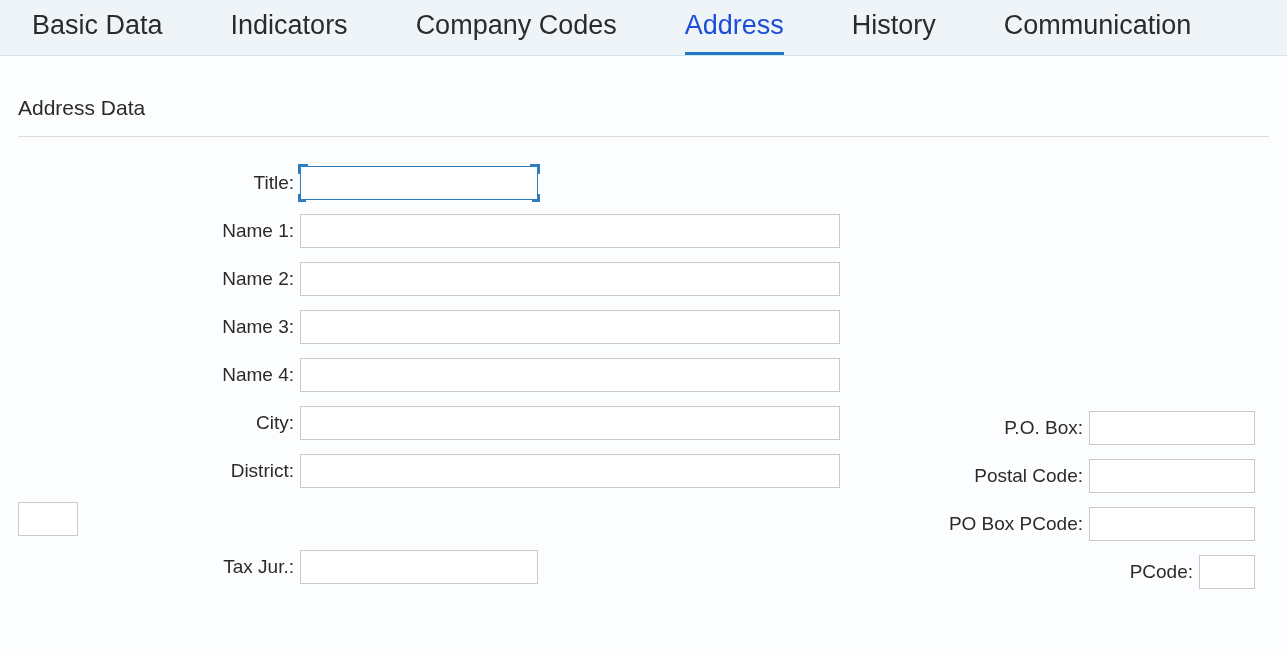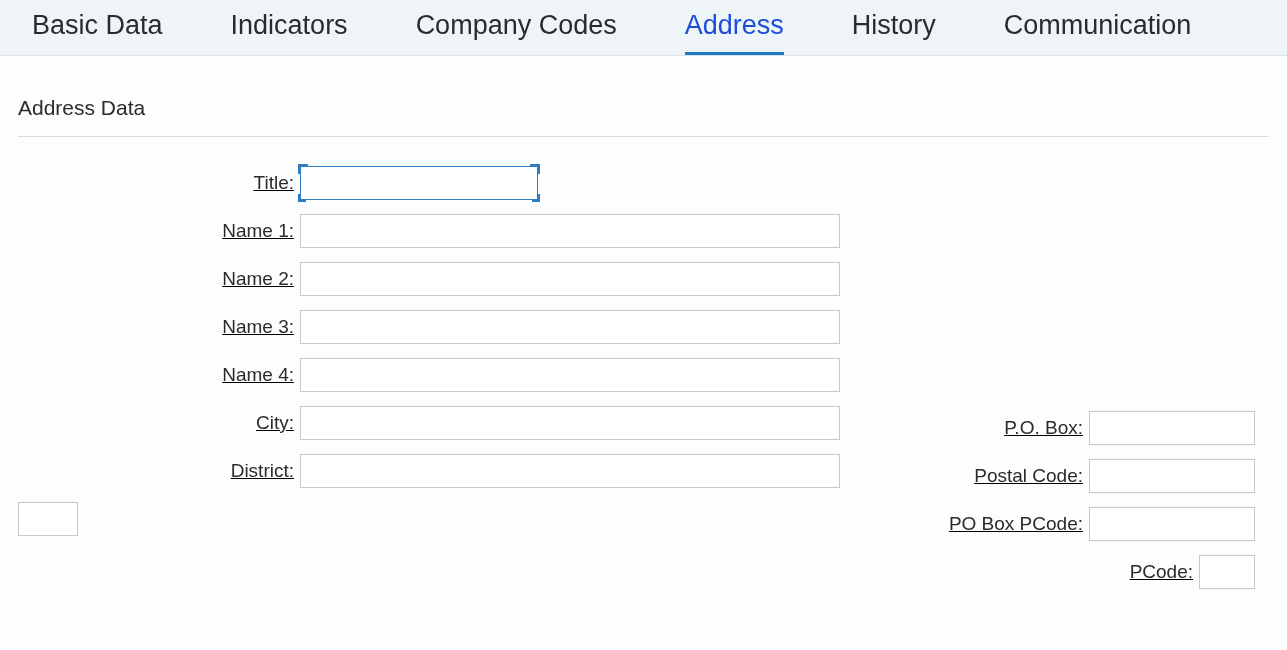--- a/index.html
+++ b/index.html
@@ -46,21 +46,20 @@
     .section-title {
       font-size: 21px;
       color: #2b2b2b;
       font-weight: normal;
       padding: 20px 0 16px 0;
       border-bottom: 1px solid #dcdcdc;
       margin-bottom: 22px;
     }
     .form-columns {
       display: flex;
-      text-decoration: underline;
     }
     .col-left {
       width: 830px;
     }
     .col-right {
       flex: 1;
       padding-right: 14px;
     }
     .spacer-rows {
       height: 245px;
@@ -184,20 +183,24 @@
 
       <div class="form-row">
         <div class="label">District:</div>
         <div class="input-cell"><input type="text" class="w-long" value="" style=""></div>
       </div>
 
       <div class="form-row">
         <div class="input-cell"><input type="text" class="w-country" value="" style=""></div>
       </div>
 
+      <div class="form-row">
+        <div class="label">Tax Jur.:</div>
+        <div class="input-cell"><input type="text" class="w-tax" value="" style=""></div>
+      </div>
 
     </div>
 
     <div class="col-right">
 
       <div class="spacer-rows"></div>
 
       <div class="form-row">
         <div class="label-right">P.O. Box:</div>
         <div class="input-cell"><input type="text" class="w-pobox" value="" style=""></div>

